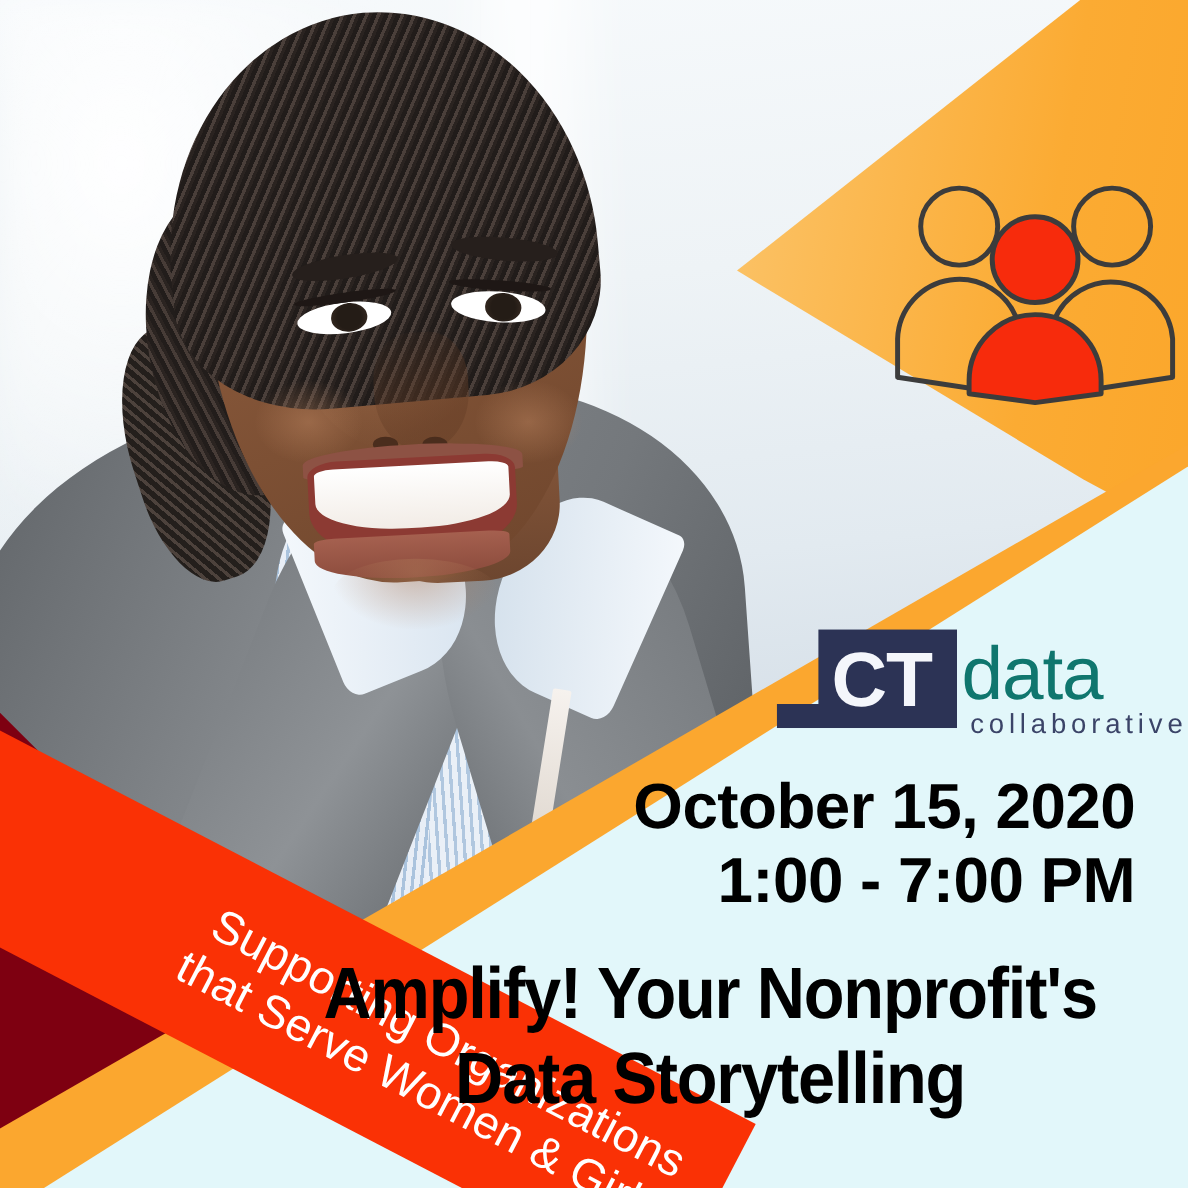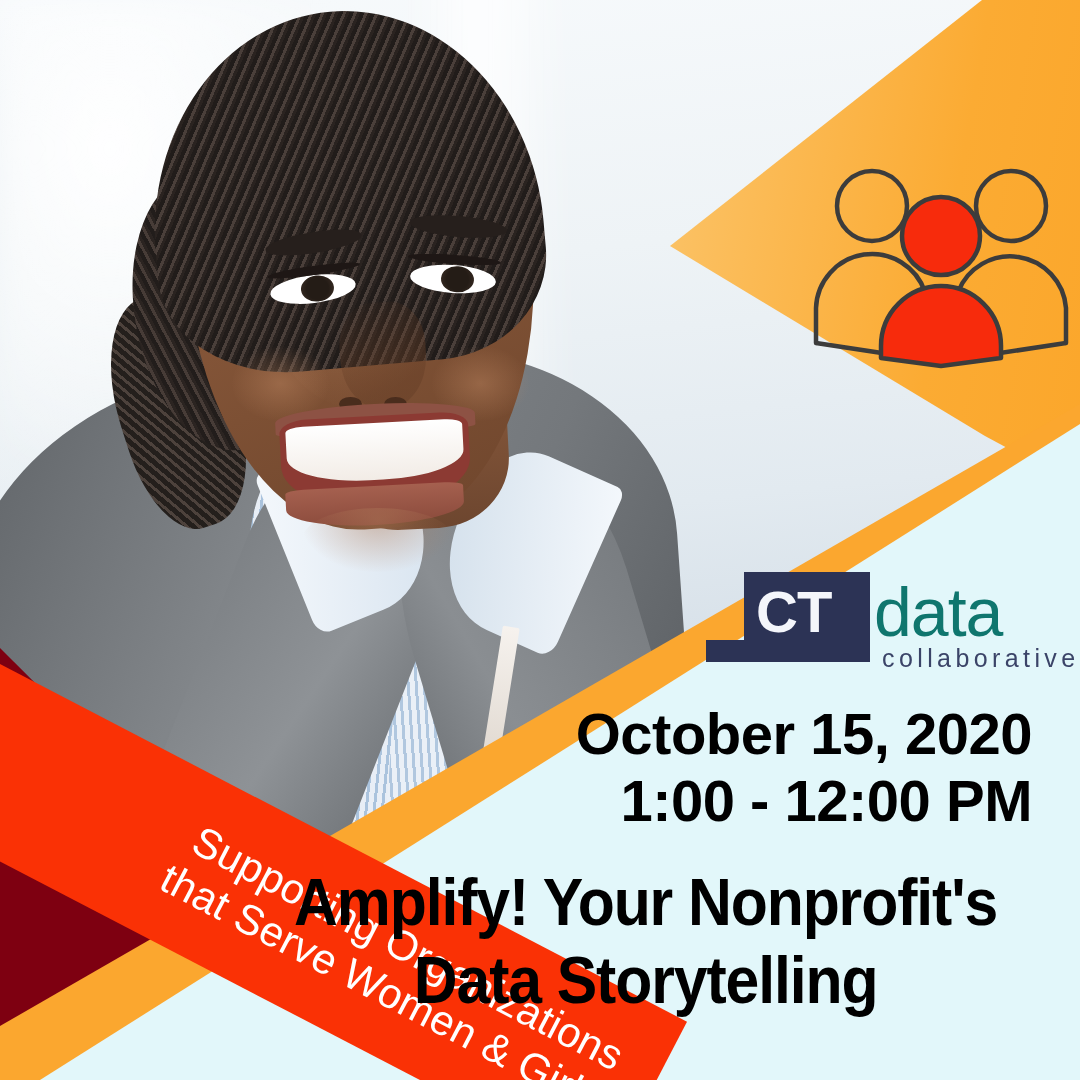--- a/index.html
+++ b/index.html
@@ -390,21 +390,21 @@
     position: absolute;
     left: 0; top: 0;
     width: 164px; height: 90px;
     background: #2c3355;
     clip-path: polygon(0px 68px, 38px 68px, 38px 0px, 164px 0px, 164px 90px, 0px 90px);
   }
   .logo-ct {
     position: absolute;
     left: 50px; top: 11px;
     color: #f4f6fb;
-    font-size: 58px;
+    font-size: 70px;
     font-weight: 700;
     letter-spacing: -1px;
     line-height: 1;
     font-family: "Liberation Sans", sans-serif;
   }
   .logo-data {
     position: absolute;
     left: 168px; top: 6px;
     color: #0f766e;
     font-size: 68px;
@@ -537,21 +537,21 @@
 
   <div class="logo">
     <div class="logo-box"></div>
     <div class="logo-ct">CT</div>
     <div class="logo-data">data</div>
     <div class="logo-collab">collaborative</div>
   </div>
 
   <div class="date-block">
     <div class="date-line">October 15, 2020</div>
-    <div class="time-line">1:00 - 12:00 PM</div>
+    <div class="time-line">1:00 - 7:00 PM</div>
   </div>
 
   <div class="title-block">
     <div class="title-line">Amplify! Your Nonprofit's</div>
     <div class="title-line">Data Storytelling</div>
   </div>
 
 </div>
 
 </body></html>

